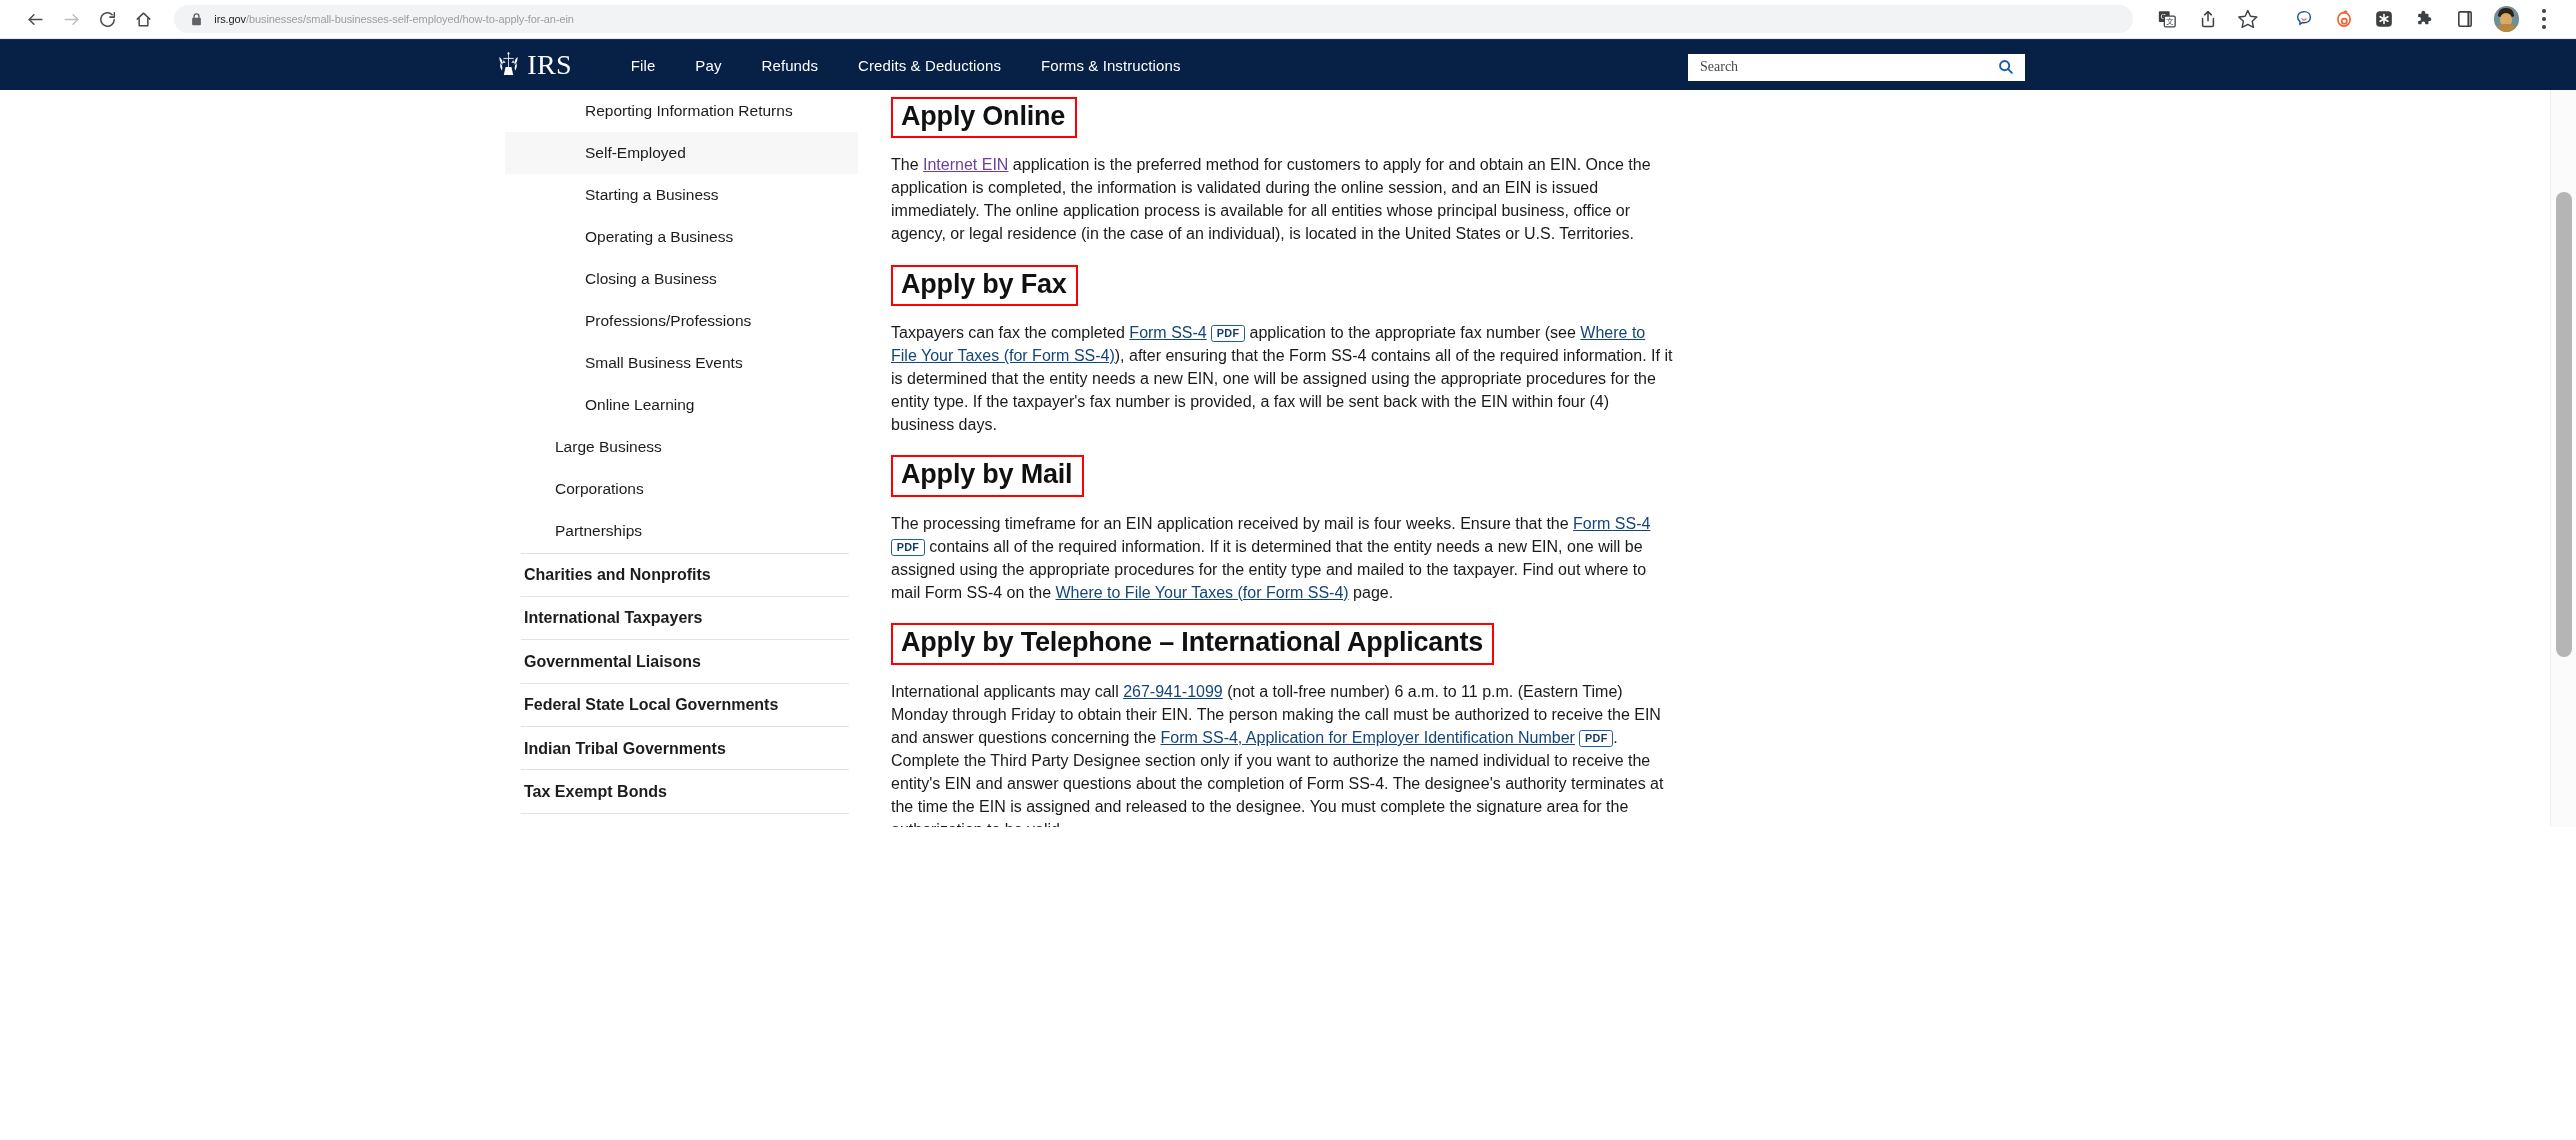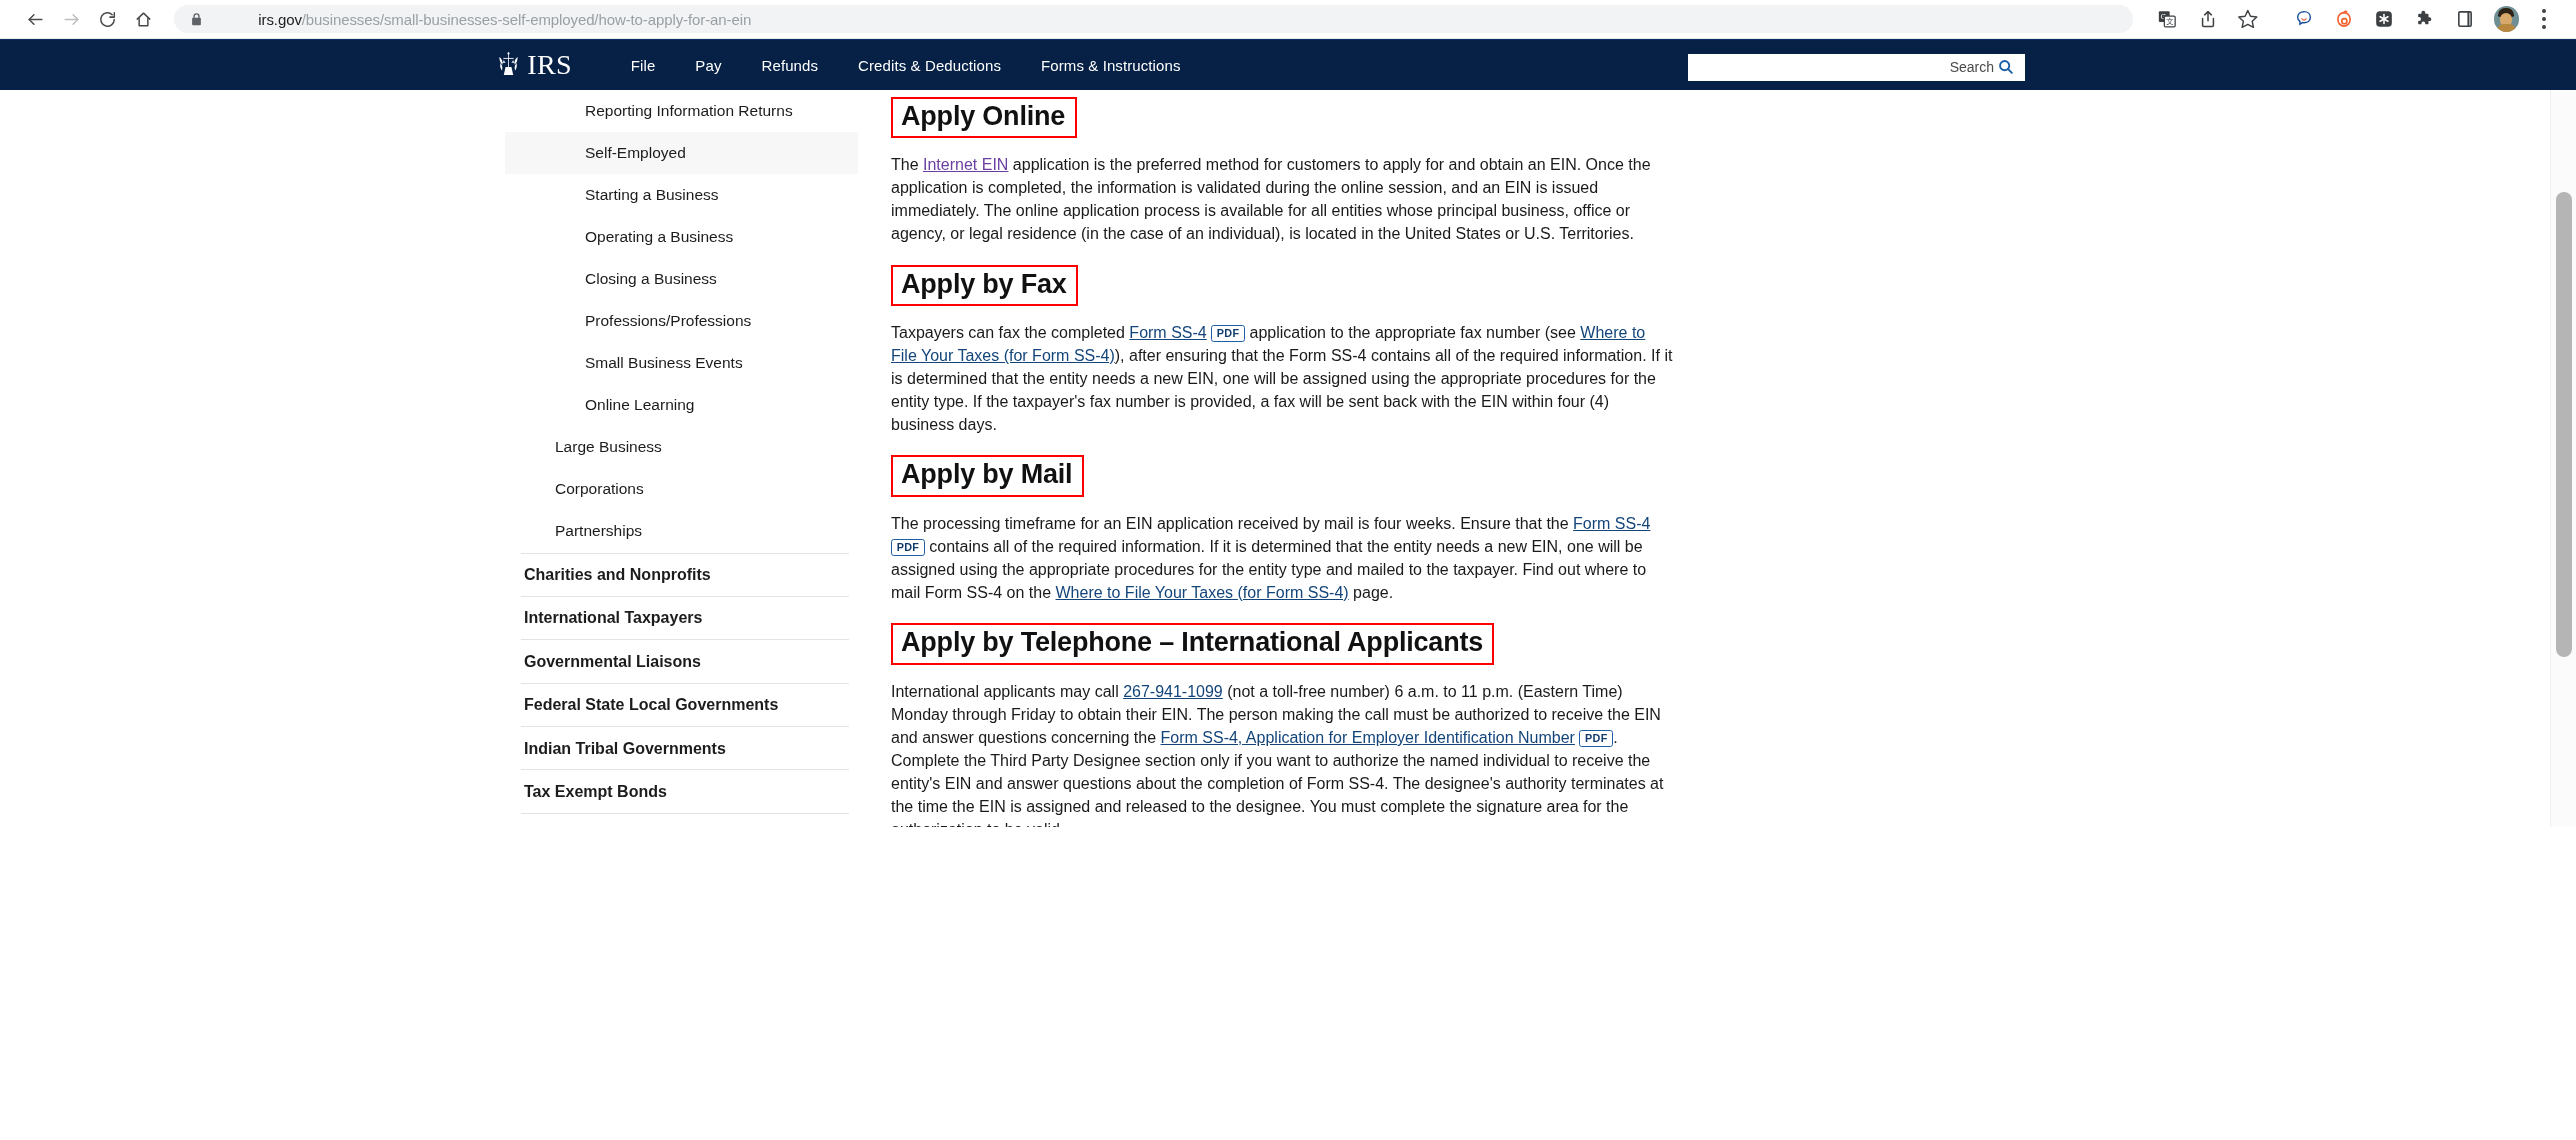--- a/index.html
+++ b/index.html
@@ -50,27 +50,26 @@
     min-width: 0;
   }
   #lock-icon {
     flex: 0 0 auto;
     margin-right: 10.8px;
     display: flex;
     align-items: center;
     color: #5f6368;
   }
   #url-text {
-    font-size: 15px;
+    font-size: 11px;
     color: #9aa0a6;
     white-space: nowrap;
     overflow: hidden;
     text-overflow: ellipsis;
     letter-spacing: -0.1px;
-    margin-left: 44px;
   }
   #url-text .host { color: #202124; }
 
   #chrome-actions {
     flex: 0 0 auto;
     display: flex;
     align-items: center;
   }
   .action-icon {
     width: 35px;
@@ -165,26 +164,25 @@
     height: 27px;
     background: #ffffff;
     display: flex;
     align-items: center;
     padding: 0 8px 0 12px;
   }
   #irs-search-input {
     border: none;
     outline: none;
     flex: 1 1 auto;
-    font-family: Liberation Sans, sans-serif;
+    font-family: Liberation Serif, serif;
     font-size: 14px;
     color: #ec4899;
     background: transparent;
     min-width: 0;
-    text-align: right;
   }
   #irs-search-input::placeholder { color: #4a4a4a; }
   #irs-search-btn {
     flex: 0 0 auto;
     width: 23px; height: 23px;
     display: flex; align-items: center; justify-content: center;
     background: transparent; border: none;
     color: #1b5ea8;
   }
 

